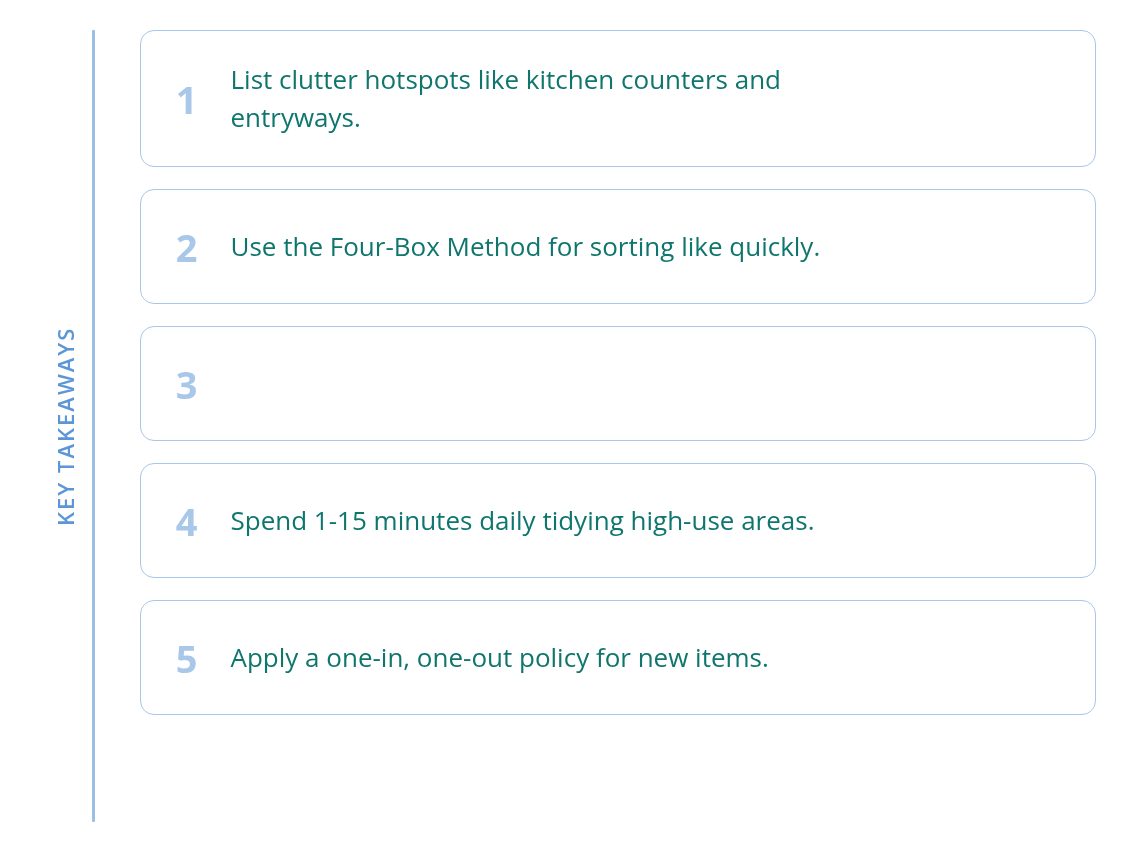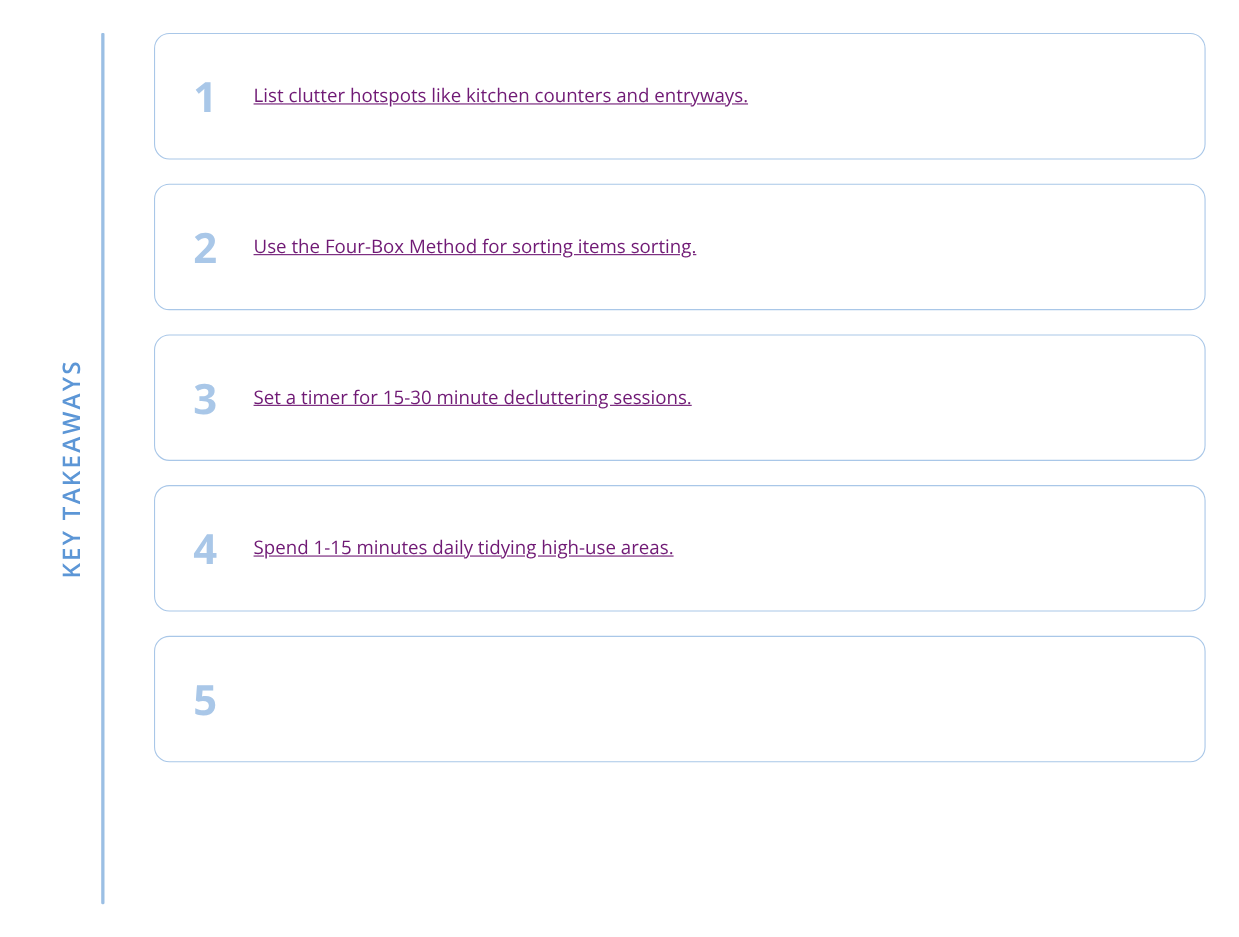--- a/index.html
+++ b/index.html
@@ -58,47 +58,46 @@
     }
     .item-number {
       color: #a9c7e8;
       font-weight: 700;
       font-size: 38px;
       line-height: 1;
       min-width: 28px;
       text-align: center;
     }
     .item-text {
-      color: #701a75;
-      font-size: 17px;
+      color: #0f766e;
+      font-size: 26px;
       line-height: 1.45;
       max-width: 640px;
-      text-decoration: underline;
     }
   </style>
 </head>
 <body>
 
 <div class="container">
   <div class="sidebar-label">KEY TAKEAWAYS</div>
   <div class="divider"></div>
   <div class="list">
     <div class="item">
       <div class="item-number">1</div>
       <div class="item-text">List clutter hotspots like kitchen counters and entryways.</div>
     </div>
     <div class="item">
       <div class="item-number">2</div>
-      <div class="item-text">Use the Four-Box Method for sorting items sorting.</div>
+      <div class="item-text">Use the Four-Box Method for sorting like quickly.</div>
     </div>
     <div class="item">
       <div class="item-number">3</div>
-      <div class="item-text">Set a timer for 15-30 minute decluttering sessions.</div>
     </div>
     <div class="item">
       <div class="item-number">4</div>
       <div class="item-text">Spend 1-15 minutes daily tidying high-use areas.</div>
     </div>
     <div class="item">
       <div class="item-number">5</div>
+      <div class="item-text">Apply a one-in, one-out policy for new items.</div>
     </div>
   </div>
 </div>
 
 </body></html>

